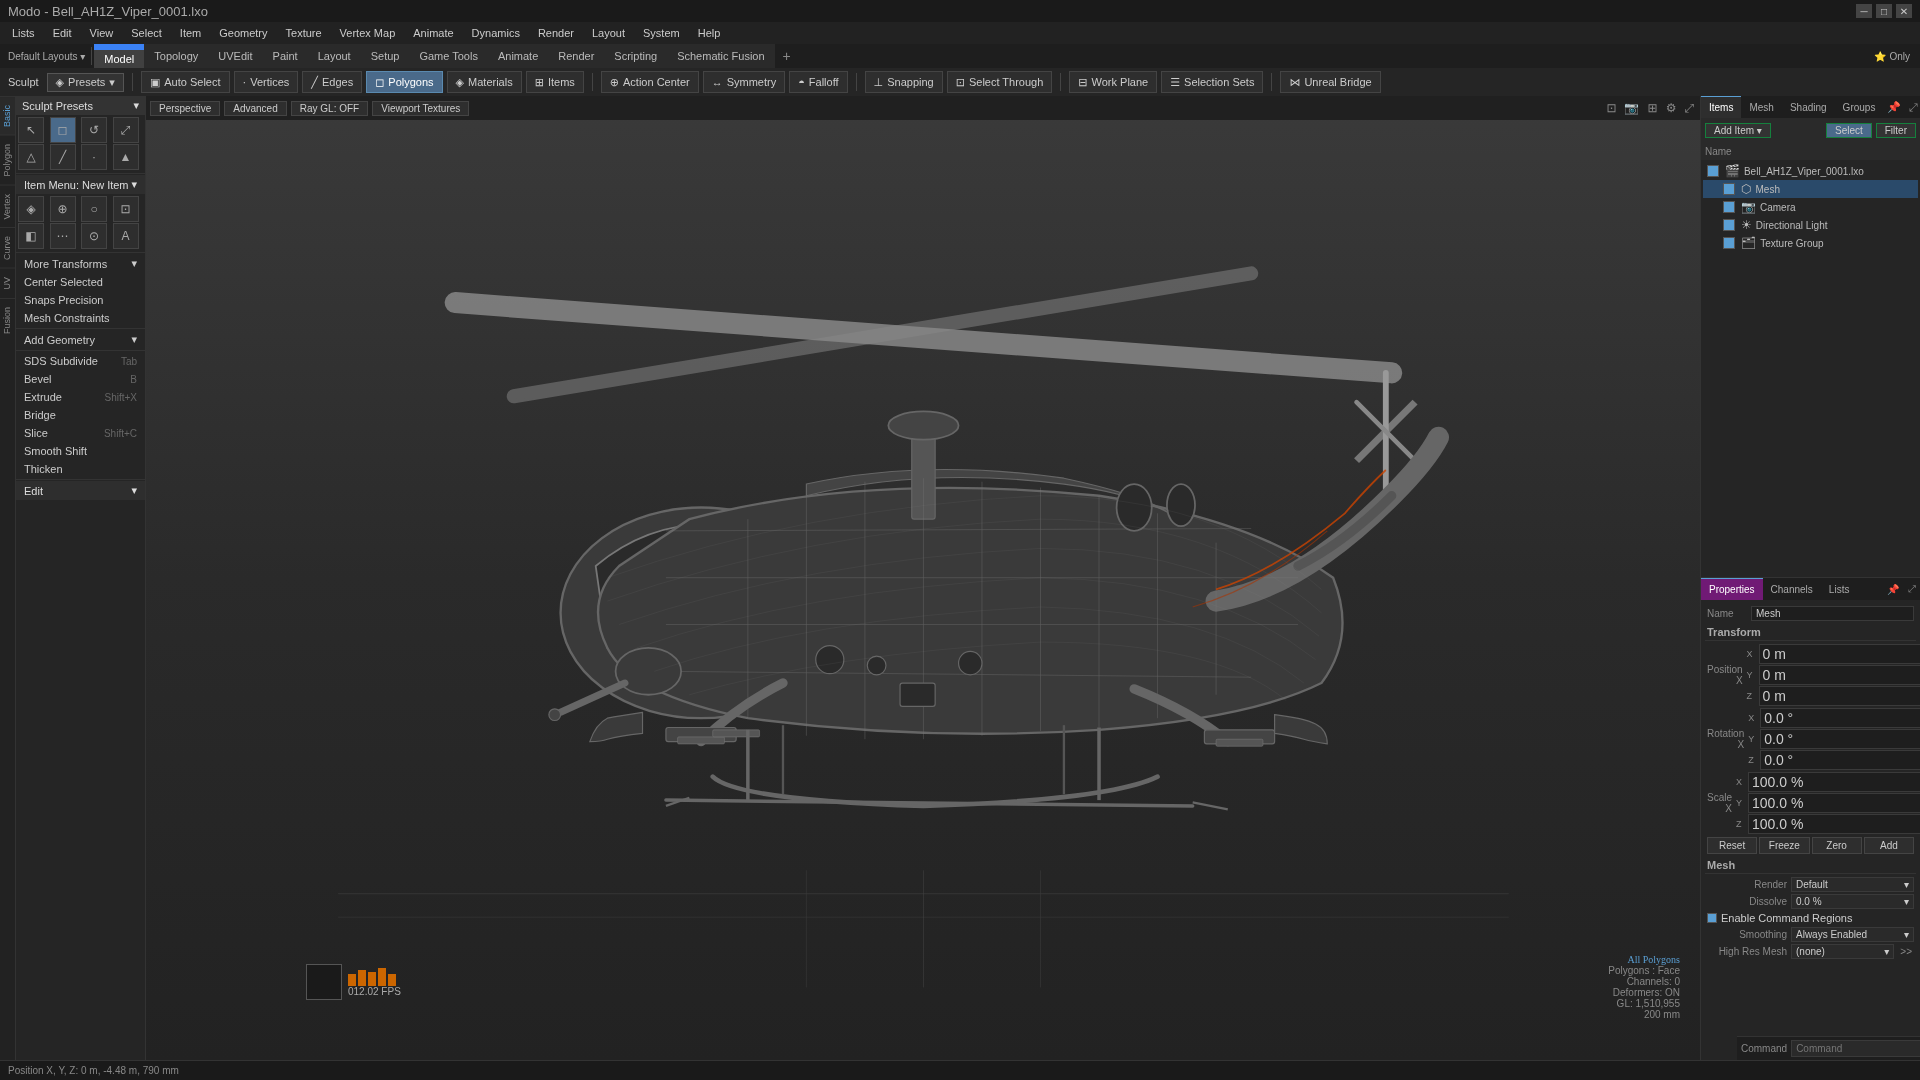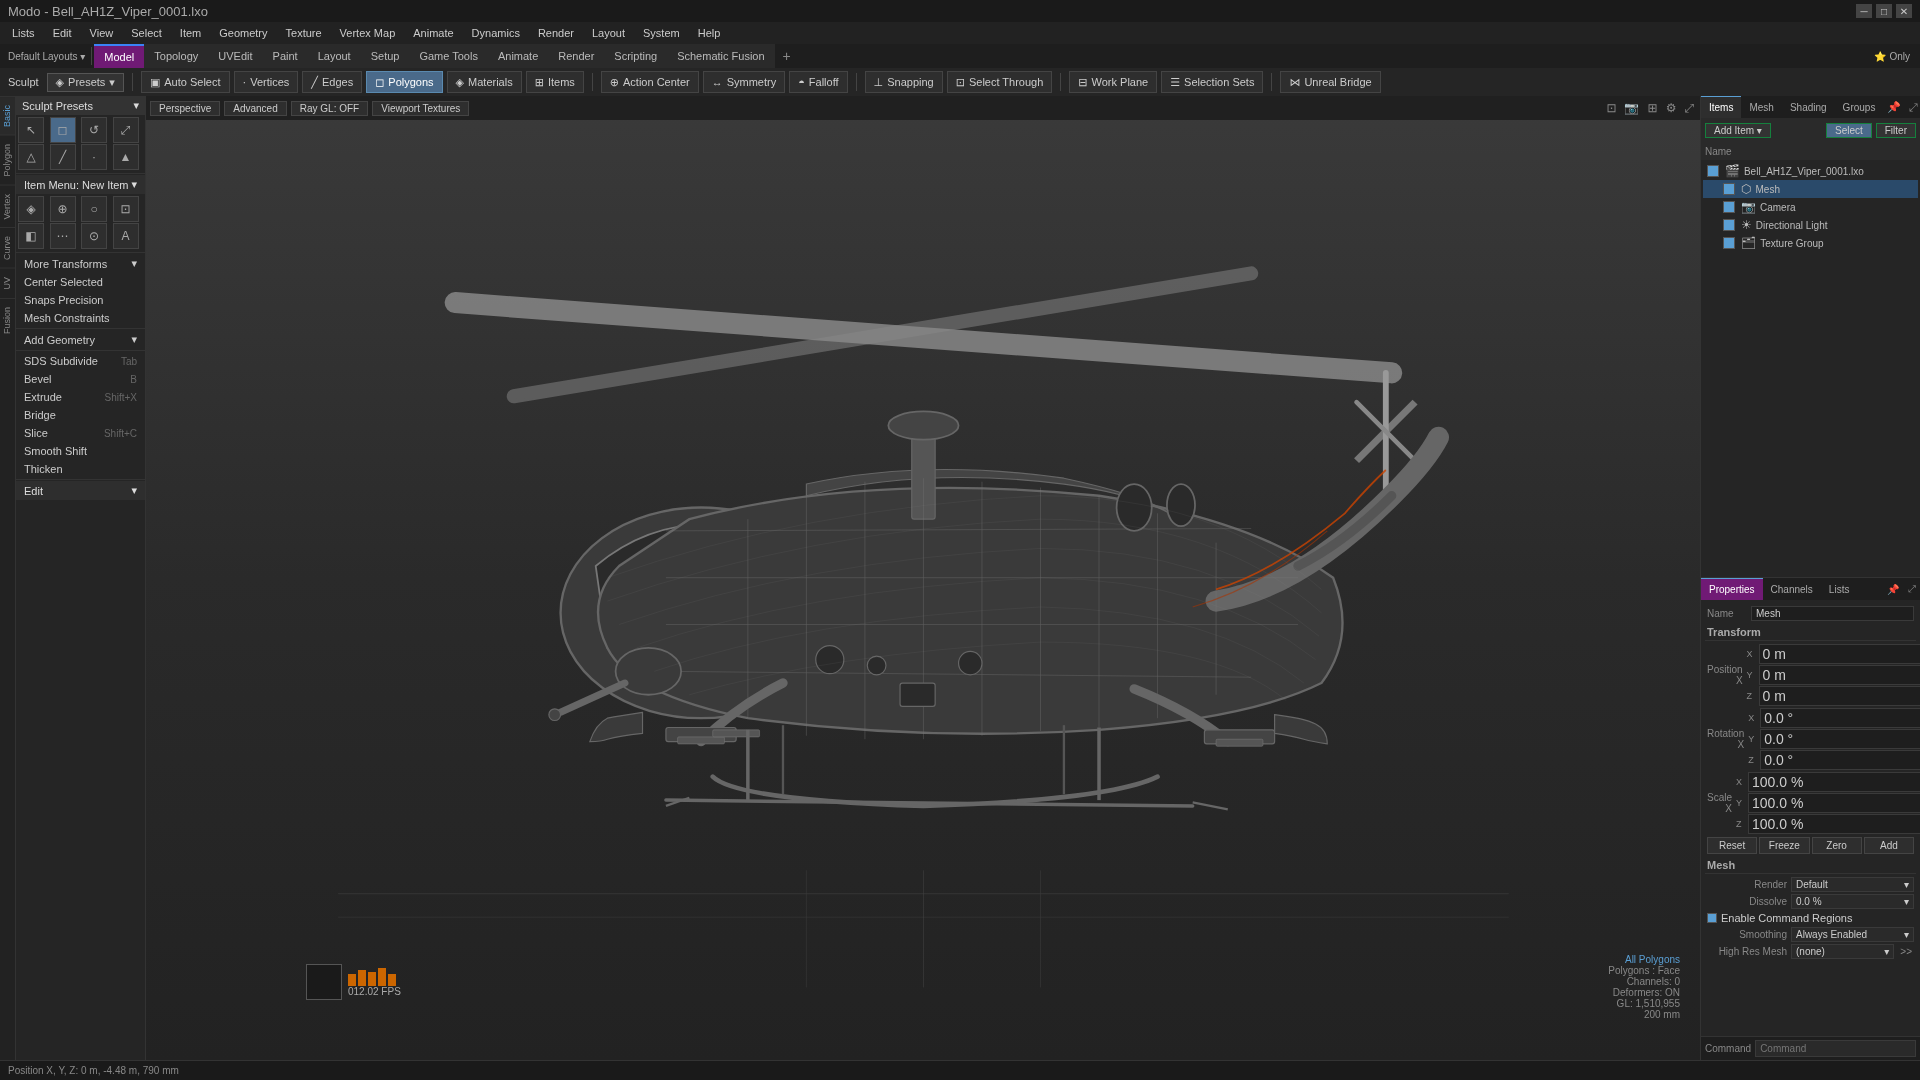--- a/index.html
+++ b/index.html
@@ -63,23 +63,23 @@
     .toolbar-tab {
       padding: 2px 10px;
       color: #bbb;
       cursor: pointer;
       font-size: 11px;
       height: 24px;
       display: flex; align-items: center;
       background: #2a2a2a;
     }
     .toolbar-tab.active {
-      background: #701a75;
+      background: #404040;
       color: #fff;
-      border-top: 2px solid #3b82f6;
+      border-top: 6px solid #3b82f6;
       text-align: right;
     }
     .toolbar-separator { width: 1px; height: 18px; background: #444; margin: 0 2px; }
     .toolbar-plus {
       padding: 2px 8px; color: #888; cursor: pointer; font-size: 14px;
     }
 
     
     #sculpt-bar {
       height: 28px;
@@ -225,21 +225,21 @@
     .fps-text { color: #aaa; font-size: 10px; }
 
     #viewport-info {
       position: absolute;
       bottom: 40px;
       right: 20px;
       text-align: right;
       font-size: 10px;
       color: #888;
     }
-    #viewport-info .highlight { color: #5a9fd4; }
+    #viewport-info .highlight { color: #5a9fd4; font-family: Liberation Serif, serif; }
 
     
     #status-bar {
       height: 20px;
       background: #1a1a1a;
       display: flex;
       align-items: center;
       padding: 0 8px;
       font-size: 10px;
       color: #888;
@@ -453,20 +453,21 @@
 
     
     #command-bar {
       height: 24px;
       background: #1e1e1e;
       display: flex;
       align-items: center;
       padding: 8px 4px;
       gap: 4px;
       border-top: 1px solid #333;
+      margin-left: 36px;
     }
     .cmd-label { color: #888; font-size: 10px; }
     .cmd-input {
       flex: 1;
       background: #2a2a2a;
       border: 1px solid #3a3a3a;
       color: #ccc;
       font-size: 10px;
       padding: 2px 4px;
     }

